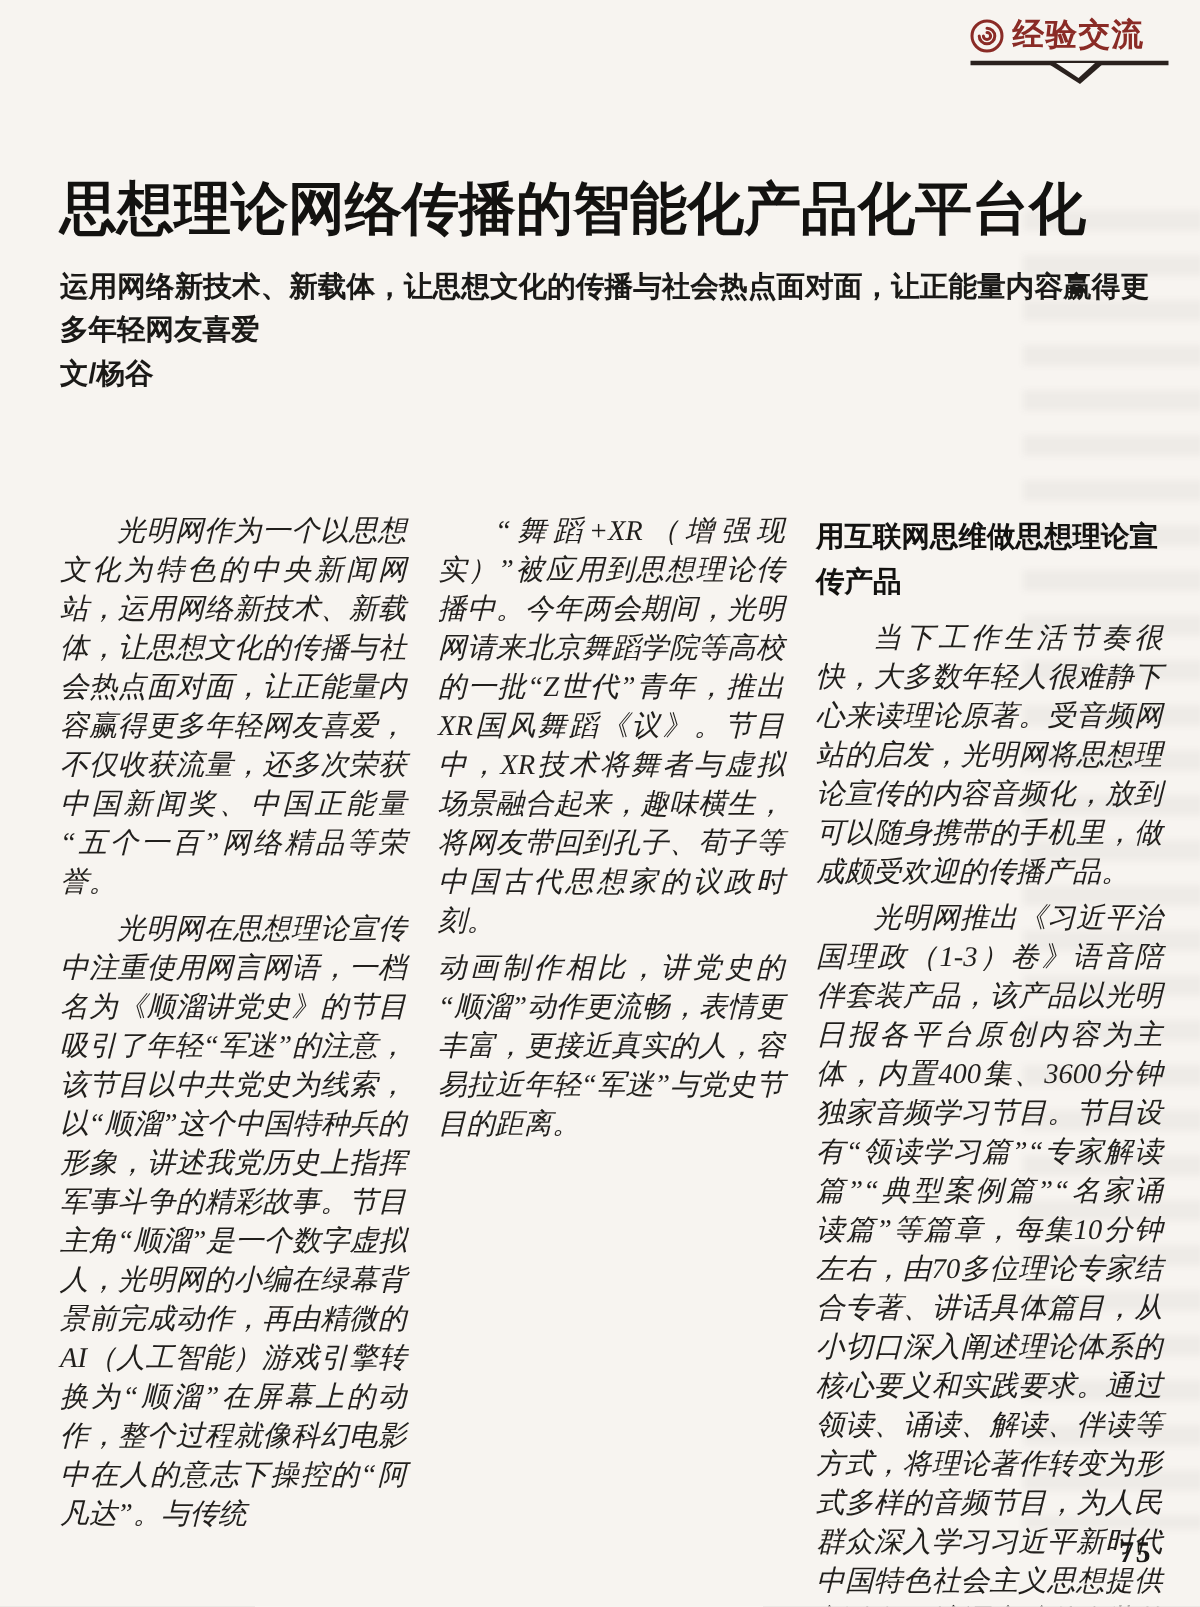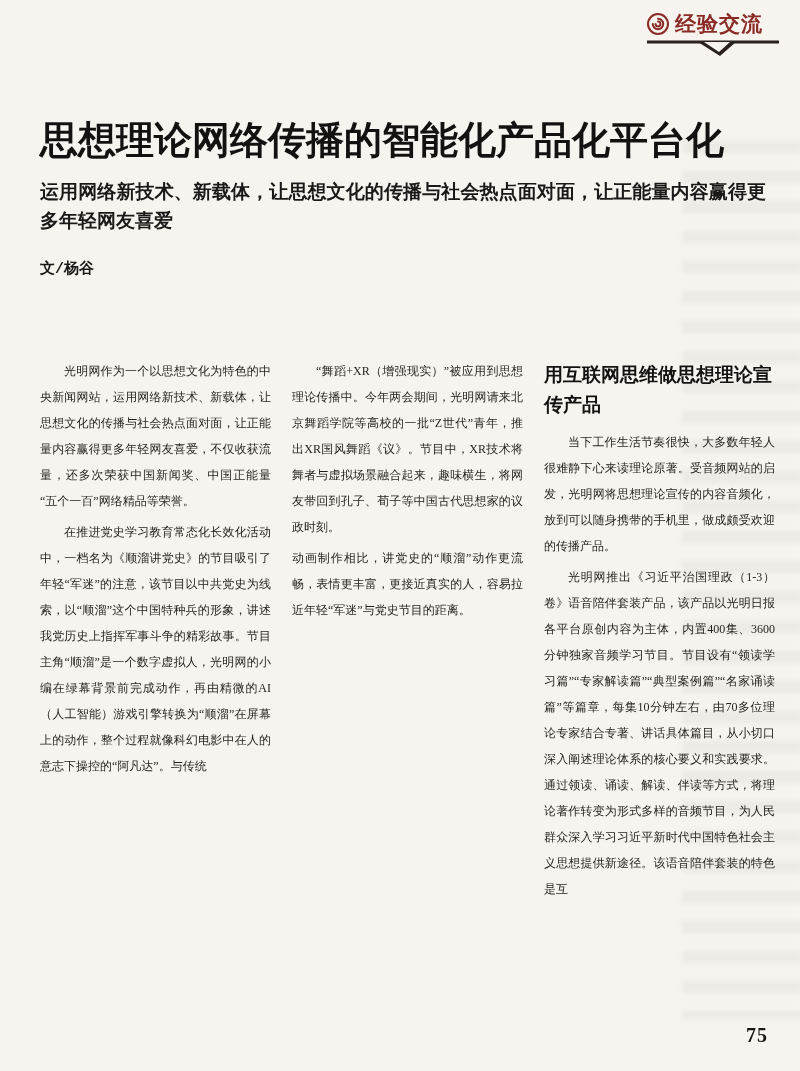--- a/index.html
+++ b/index.html
@@ -44,33 +44,34 @@
     font-weight:900;font-size:38px;line-height:44px;
     letter-spacing:0px;color:#131210;white-space:nowrap;
   }
   .subtitle{
     margin:15px 0 0 0;width:726px;
     font-family:"Liberation Sans", sans-serif;
     font-weight:bold;font-size:19px;line-height:29px;color:#1a1917;
     text-align:justify;
   }
   .author{
-    margin:24px 0 0 0;
-    font-family:Liberation Mono, monospace;
-    font-weight:bold;font-size:15px;color:#1a1917;
+    margin:1px 0 0 0;
+    font-family:Liberation Sans, sans-serif;
+    font-weight:bold;font-size:19px;color:#1a1917;
   }
 
   
   .columns{display:flex;gap:21px;margin-top:80px;}
   .col{width:231px;}
   .para{
     margin:0 0 5px 0;
-    font-size:12px;line-height:26px;
+    font-size:19px;line-height:26px;
     text-align:justify;text-indent:2em;
     color:#211f1c;
+    font-style:italic;
   }
   .para.cont{text-indent:0;}
   .colhead{
     margin:26px 0 9px 0;
     font-family:"Liberation Sans", sans-serif;
     font-weight:800;font-size:19px;line-height:30px;color:#131210;
     text-align:left;
   }
   .col .colhead:first-child{margin-top:2px;}
 
@@ -105,21 +106,21 @@
 
   <div class="content">
     <h1 class="title">思想理论网络传播的智能化产品化平台化</h1>
     <p class="subtitle">运用网络新技术、新载体，让思想文化的传播与社会热点面对面，让正能量内容赢得更多年轻网友喜爱</p>
     <p class="author">文/杨谷</p>
 
     <div class="columns">
 
       <div class="col">
         <p class="para">光明网作为一个以思想文化为特色的中央新闻网站，运用网络新技术、新载体，让思想文化的传播与社会热点面对面，让正能量内容赢得更多年轻网友喜爱，不仅收获流量，还多次荣获中国新闻奖、中国正能量“五个一百”网络精品等荣誉。</p>
-        <p class="para">在推进党史学习教育常态化长效化活动中，一档名为《顺溜讲党史》的节目吸引了年轻“军迷”的注意，该节目以中共党史为线索，以“顺溜”这个中国特种兵的形象，讲述我党历史上指挥军事斗争的精彩故事。节目主角“顺溜”是一个数字虚拟人，光明网的小编在绿幕背景前完成动作，再由精微的AI（人工智能）游戏引擎转换为“顺溜”在屏幕上的动作，整个过程就像科幻电影中在人的意志下操控的“阿凡达”。与传统</p>
+        <p class="para">光明网在思想理论宣传中注重使用网言网语，一档名为《顺溜讲党史》的节目吸引了年轻“军迷”的注意，该节目以中共党史为线索，以“顺溜”这个中国特种兵的形象，讲述我党历史上指挥军事斗争的精彩故事。节目主角“顺溜”是一个数字虚拟人，光明网的小编在绿幕背景前完成动作，再由精微的AI（人工智能）游戏引擎转换为“顺溜”在屏幕上的动作，整个过程就像科幻电影中在人的意志下操控的“阿凡达”。与传统</p>
       </div>
 
       <div class="col">
         <p class="para">“舞蹈+XR（增强现实）”被应用到思想理论传播中。今年两会期间，光明网请来北京舞蹈学院等高校的一批“Z世代”青年，推出XR国风舞蹈《议》。节目中，XR技术将舞者与虚拟场景融合起来，趣味横生，将网友带回到孔子、荀子等中国古代思想家的议政时刻。</p>
         <p class="para cont">动画制作相比，讲党史的“顺溜”动作更流畅，表情更丰富，更接近真实的人，容易拉近年轻“军迷”与党史节目的距离。</p>
       </div>
 
       <div class="col">
         <h3 class="colhead">用互联网思维做思想理论宣传产品</h3>
         <p class="para">当下工作生活节奏很快，大多数年轻人很难静下心来读理论原著。受音频网站的启发，光明网将思想理论宣传的内容音频化，放到可以随身携带的手机里，做成颇受欢迎的传播产品。</p>

